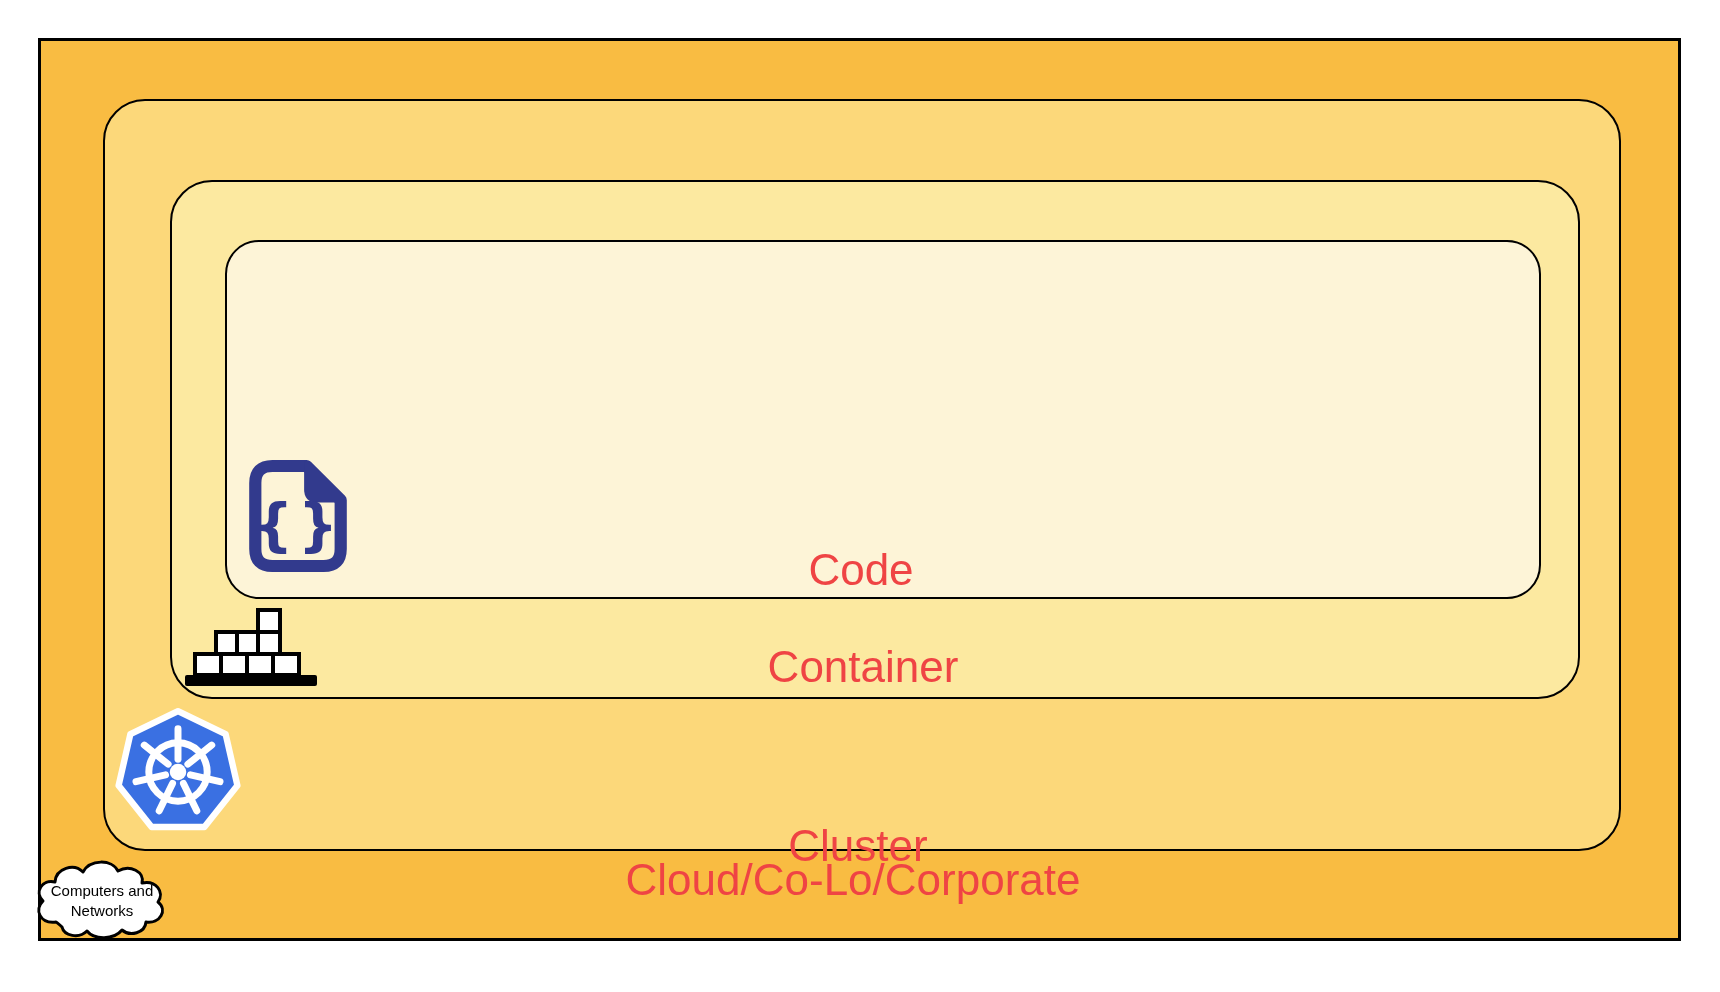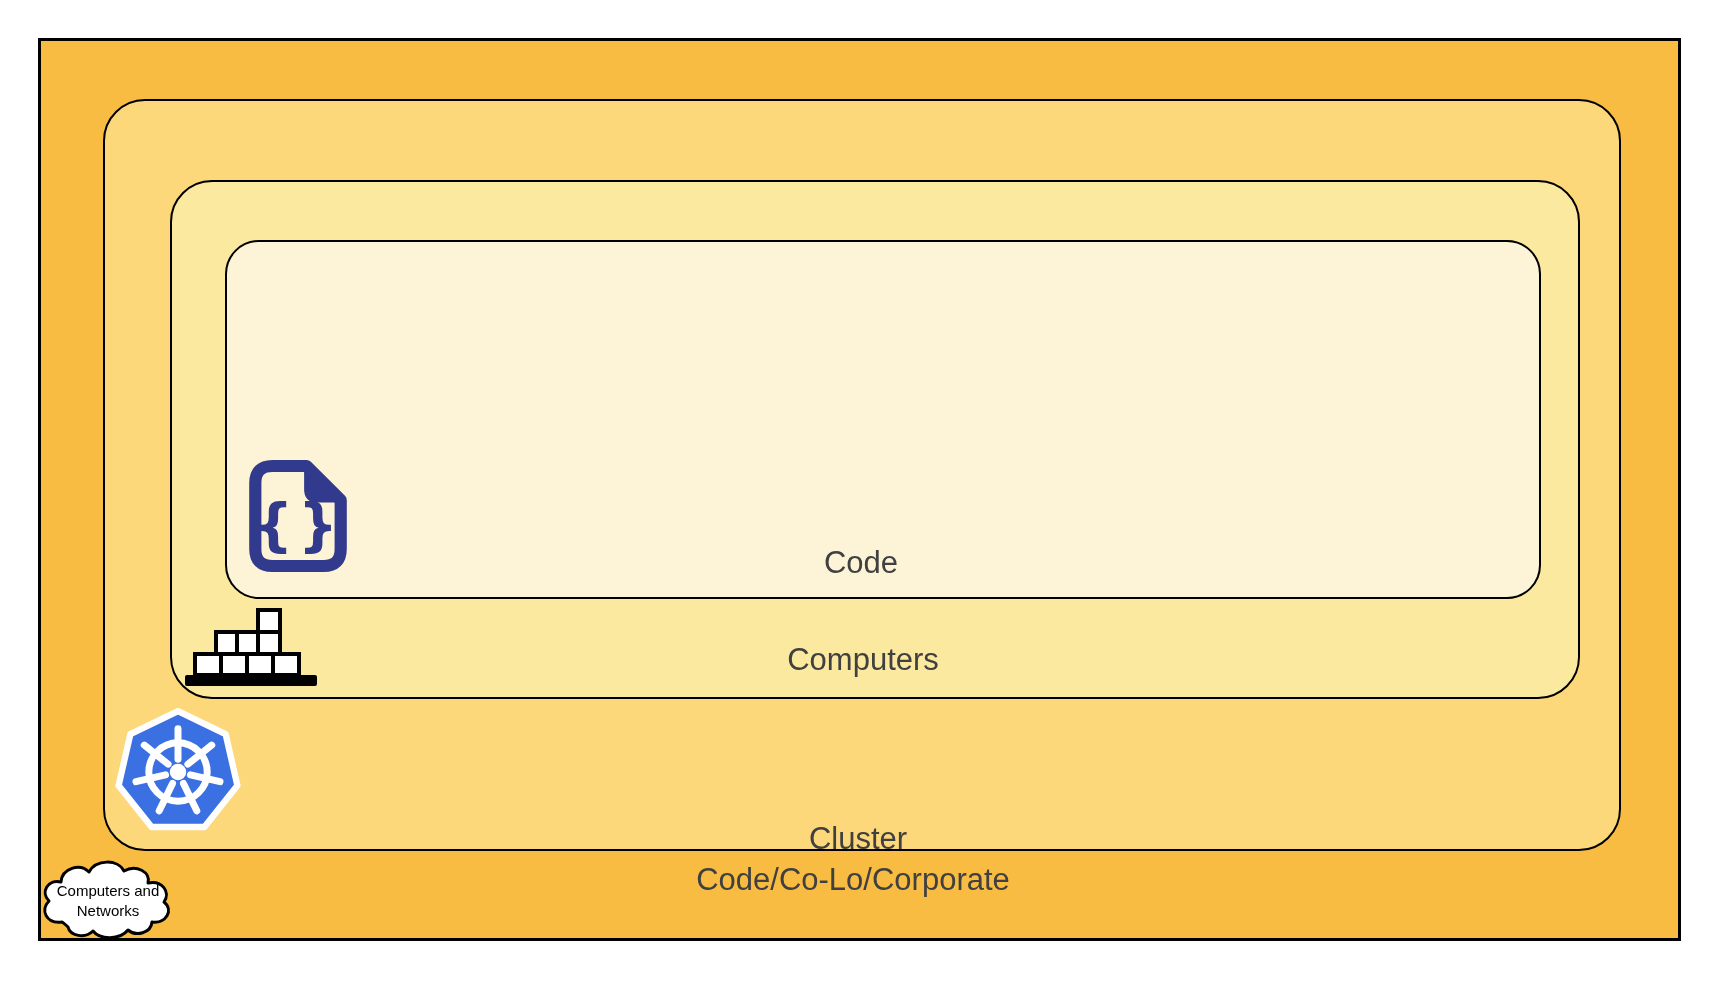--- a/index.html
+++ b/index.html
@@ -43,56 +43,56 @@
   #layer-code {
     left: 225px; top: 240px;
     width: 1316px; height: 359px;
     background: #FDF4D7;
     border-width: 2.5px;
     border-radius: 34px;
   }
   .layer-label {
     position: absolute;
     transform: translateX(-50%);
-    font-size: 31px;
-    color: #404040;
+    font-size: 44px;
+    color: #ef4444;
     white-space: nowrap;
   }
   #label-code      { left: 861px; top: 545px; }
   #label-container { left: 863px; top: 642px; }
   #label-cluster   { left: 858px; top: 821px; }
   #label-datacenter {
     left: 853px; top: 862px;
     text-align: center;
     line-height: 36px;
   }
   .icon {
     position: absolute;
   }
   #icon-code      { left: 236px; top: 455px; width: 124px; height: 122px; }
   #icon-container { left: 184px; top: 606px; width: 134px; height: 82px;  }
   #icon-k8s       { left: 114px; top: 706px; width: 128px; height: 132px; }
-  #icon-cloud     { left: 38px;  top: 846px; width: 150px; height: 98px;  }
+  #icon-cloud     { left: 32px;  top: 846px; width: 150px; height: 98px;  }
   svg { display: block; width: 100%; height: 100%; }
 </style>
 </head>
 <body>
 
 <div class="canvas">
 
   <div class="layer" id="layer-datacenter"></div>
   <div class="layer" id="layer-cluster"></div>
   <div class="layer" id="layer-container"></div>
   <div class="layer" id="layer-code"></div>
 
   <div class="layer-label" id="label-code">Code</div>
-  <div class="layer-label" id="label-container">Computers</div>
+  <div class="layer-label" id="label-container">Container</div>
   <div class="layer-label" id="label-cluster">Cluster</div>
   <div class="layer-label" id="label-datacenter">
-    <div>Code/Co-Lo/Corporate</div>
+    <div>Cloud/Co-Lo/Corporate</div>
   </div>
 
   <div class="icon" id="icon-code">
     <svg viewBox="0 0 100 100">
       <path d="M29 9 H57 L85 37 V77 Q85 91 71 91 H29 Q15 91 15 77 V23 Q15 9 29 9 Z" fill="none" stroke="#323A8D" stroke-width="10" stroke-linejoin="round"></path>
       <path d="M55 5 L89 39 L66 39 Q55 39 55 28 Z" fill="#323A8D"></path>
       <text x="50" y="73" text-anchor="middle" font-family="DejaVu Sans, sans-serif" font-weight="bold" font-size="46" fill="#323A8D" letter-spacing="4">{}</text>
     </svg>
   </div>
 

